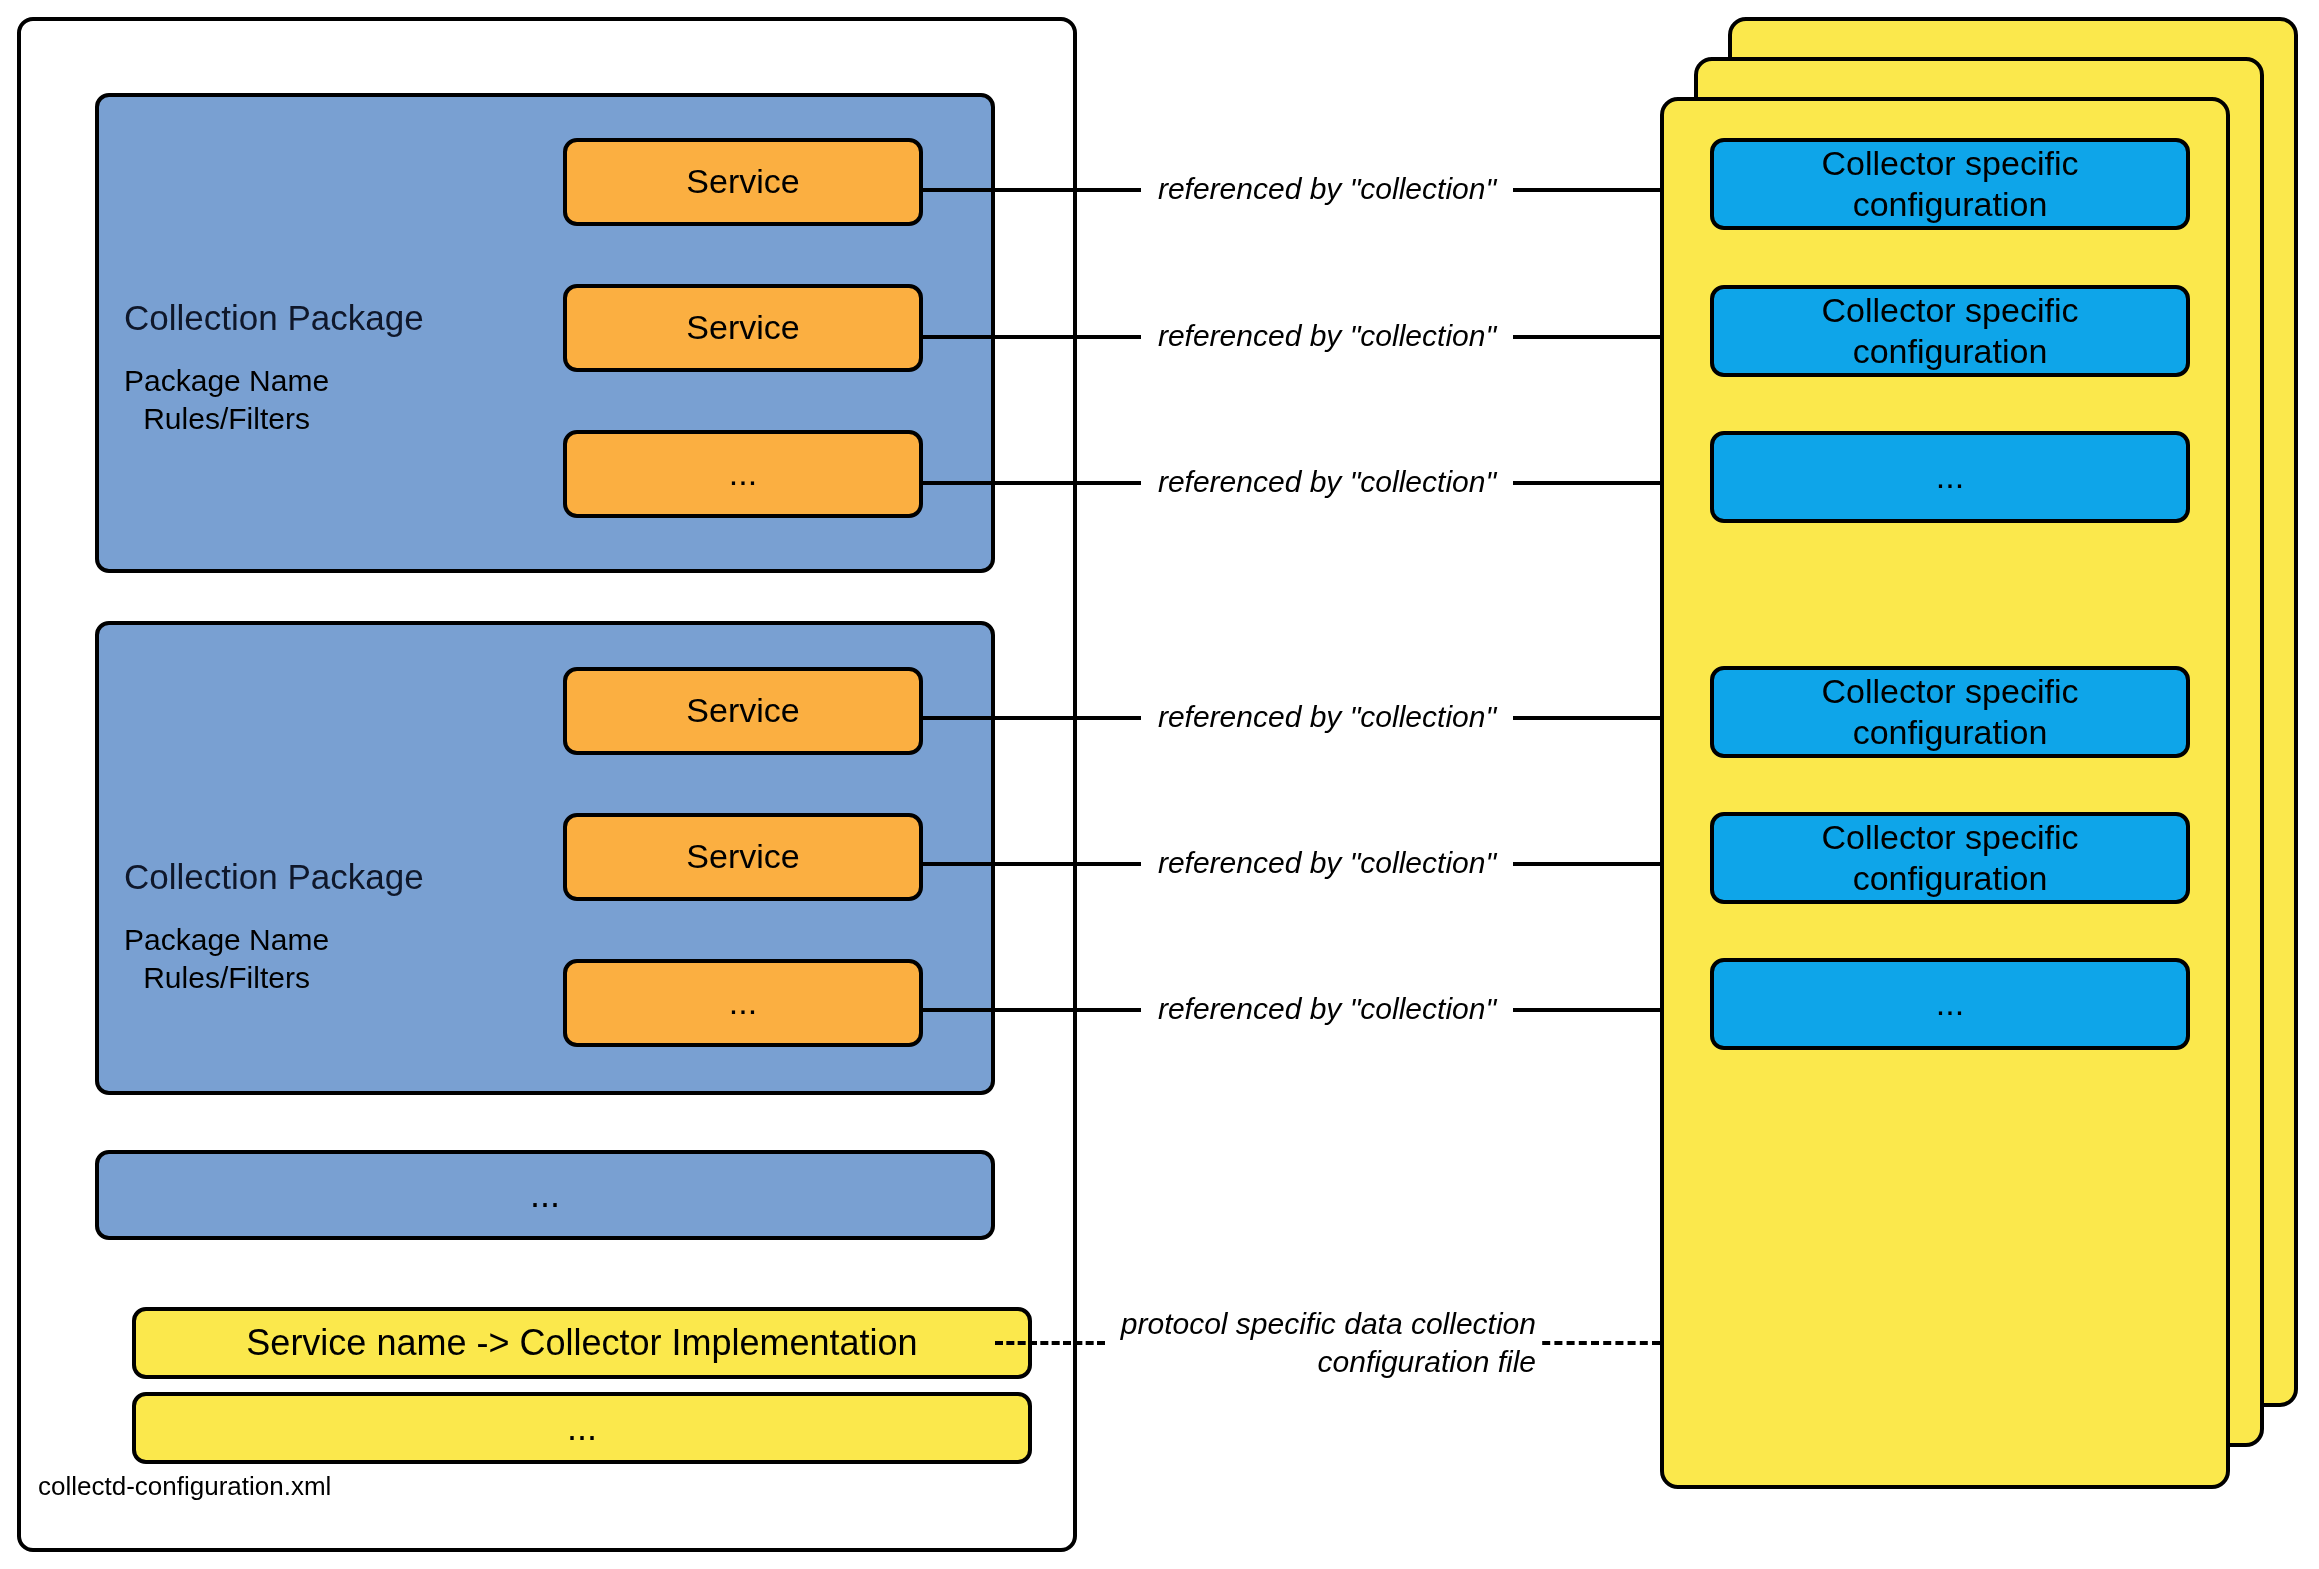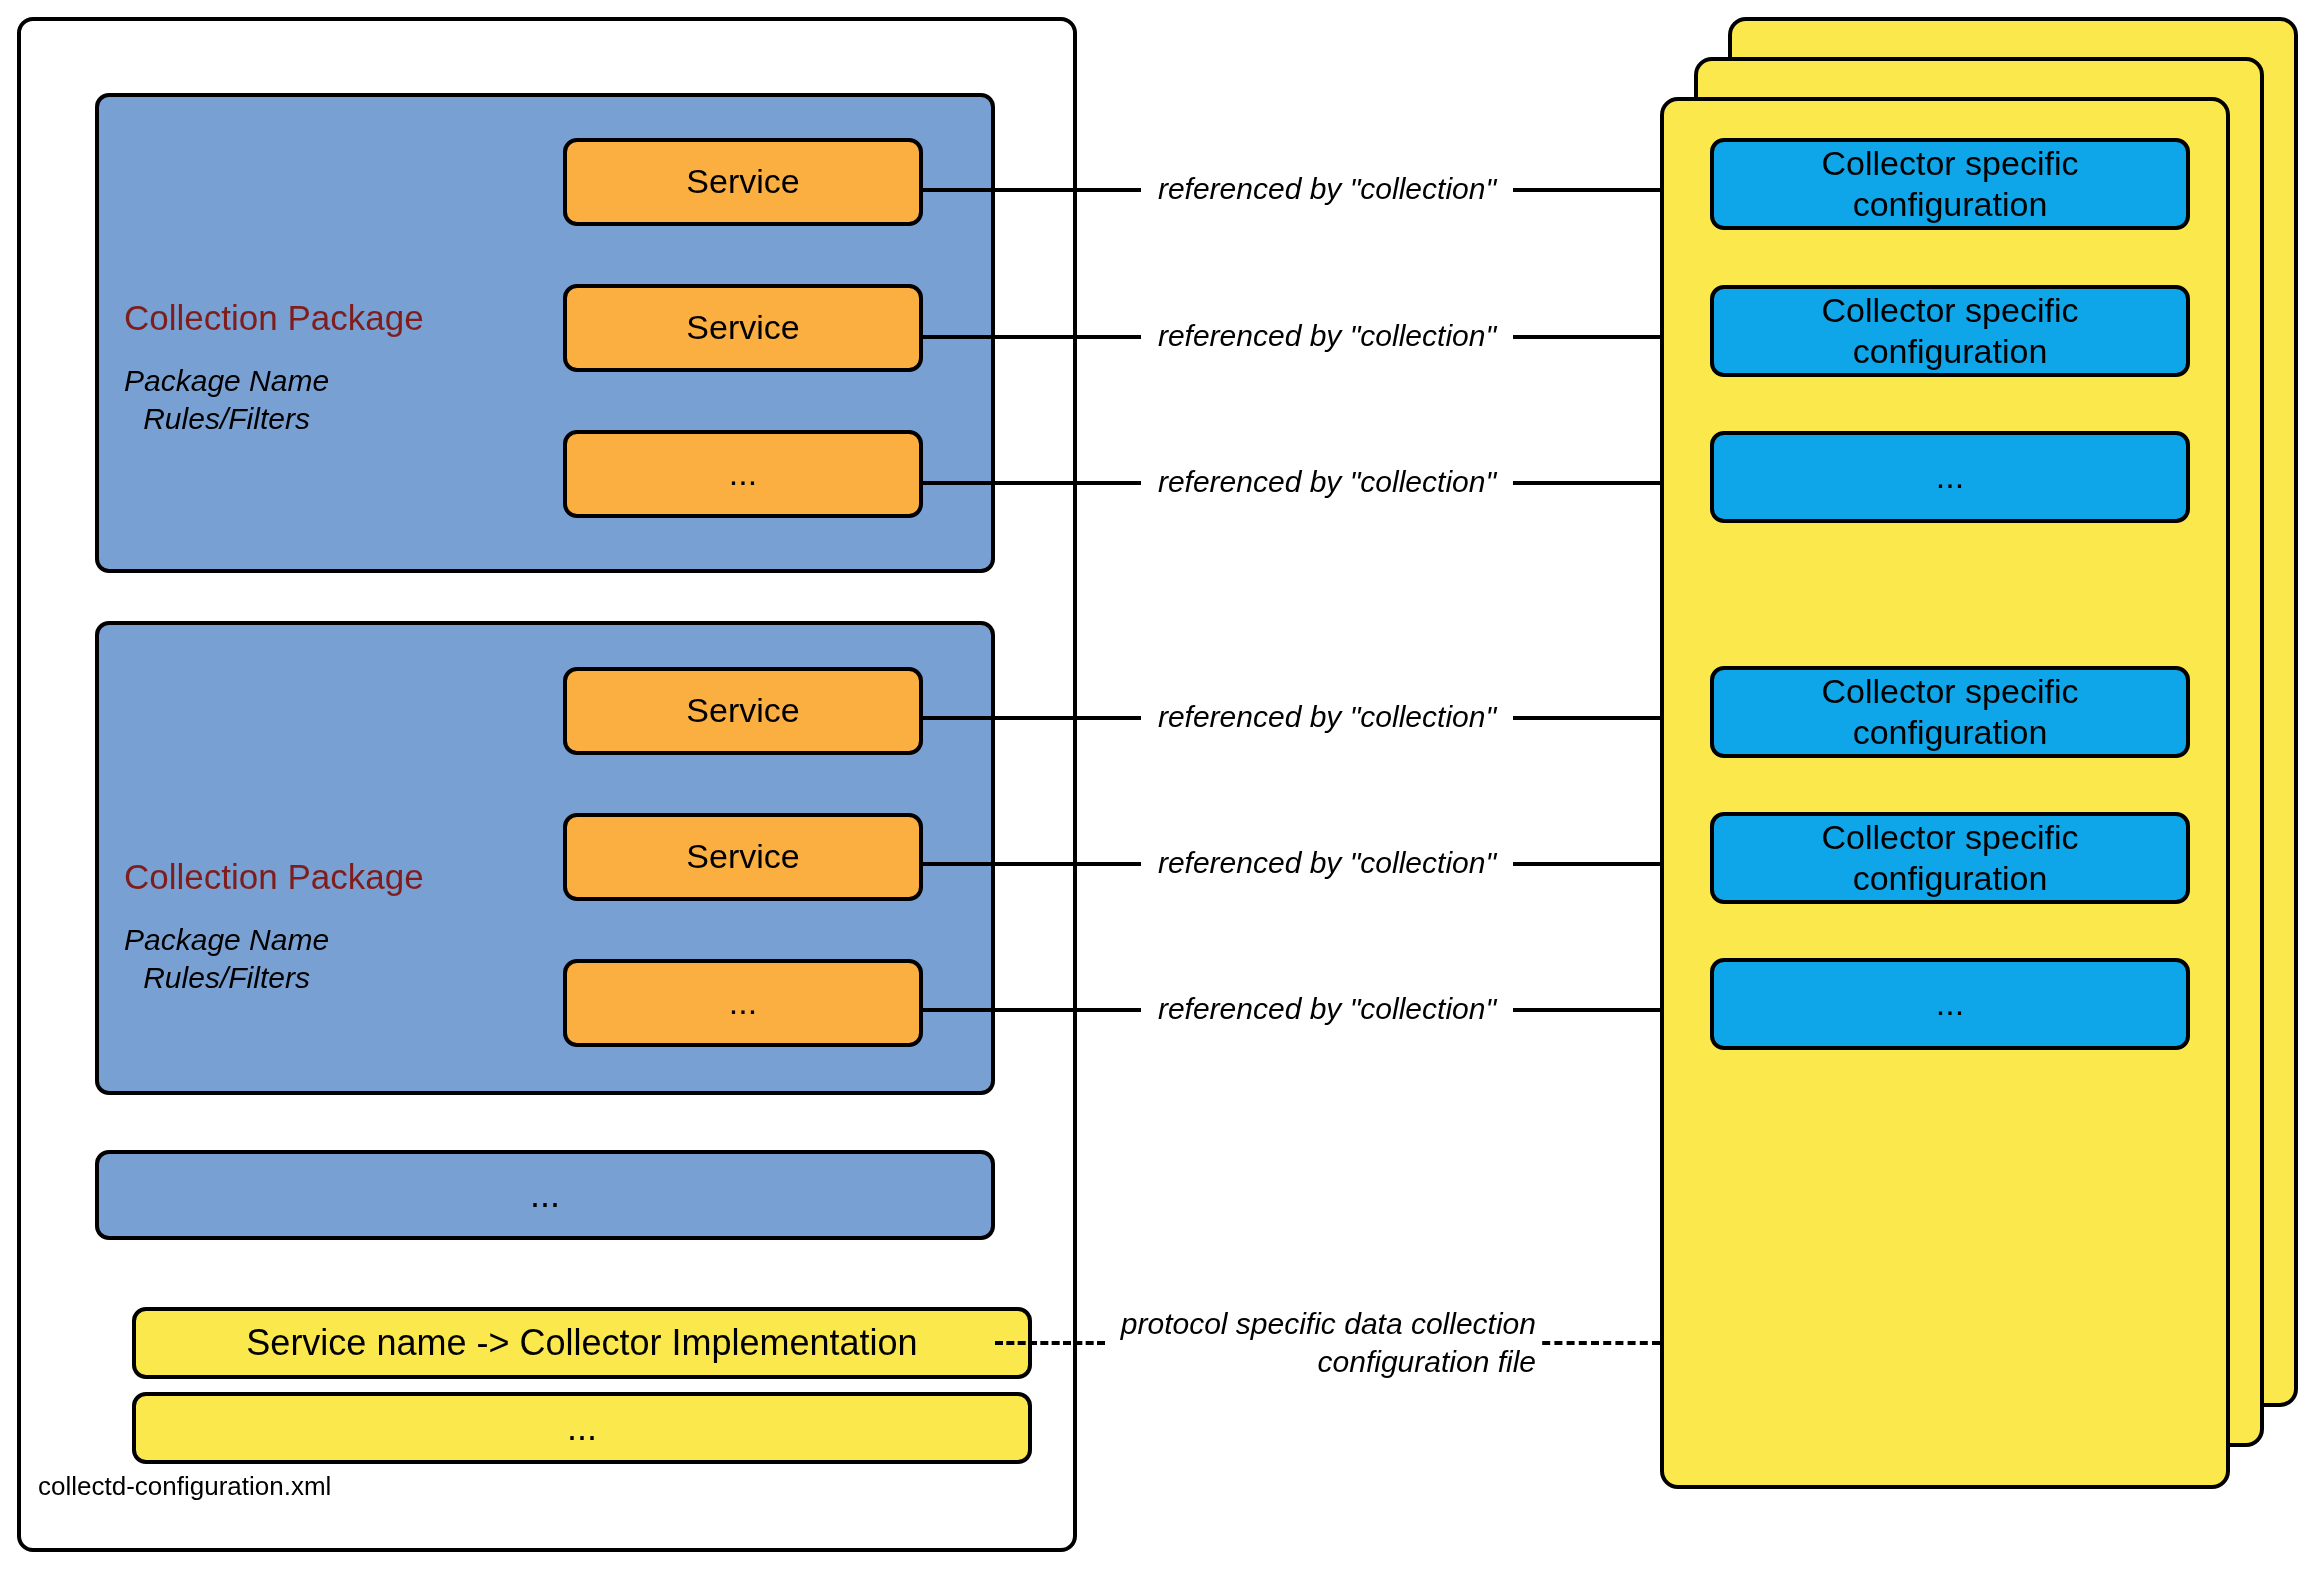--- a/index.html
+++ b/index.html
@@ -40,27 +40,26 @@
 
   
   .pkg {
     background: #79a0d2;
     border-radius: 14px;
     display: block;
   }
   .pkg-title {
     position: absolute;
     font-size: 35px;
-    color: #7f1d1d;
+    color: #0f172a;
     white-space: nowrap;
   }
   .pkg-sub {
     position: absolute;
     font-size: 30px;
-    font-style: italic;
     color: #000;
     white-space: pre-line;
     line-height: 1.27;
   }
 
   
   .service {
     background: #fbaf41;
     border-radius: 14px;
     font-size: 34px;

